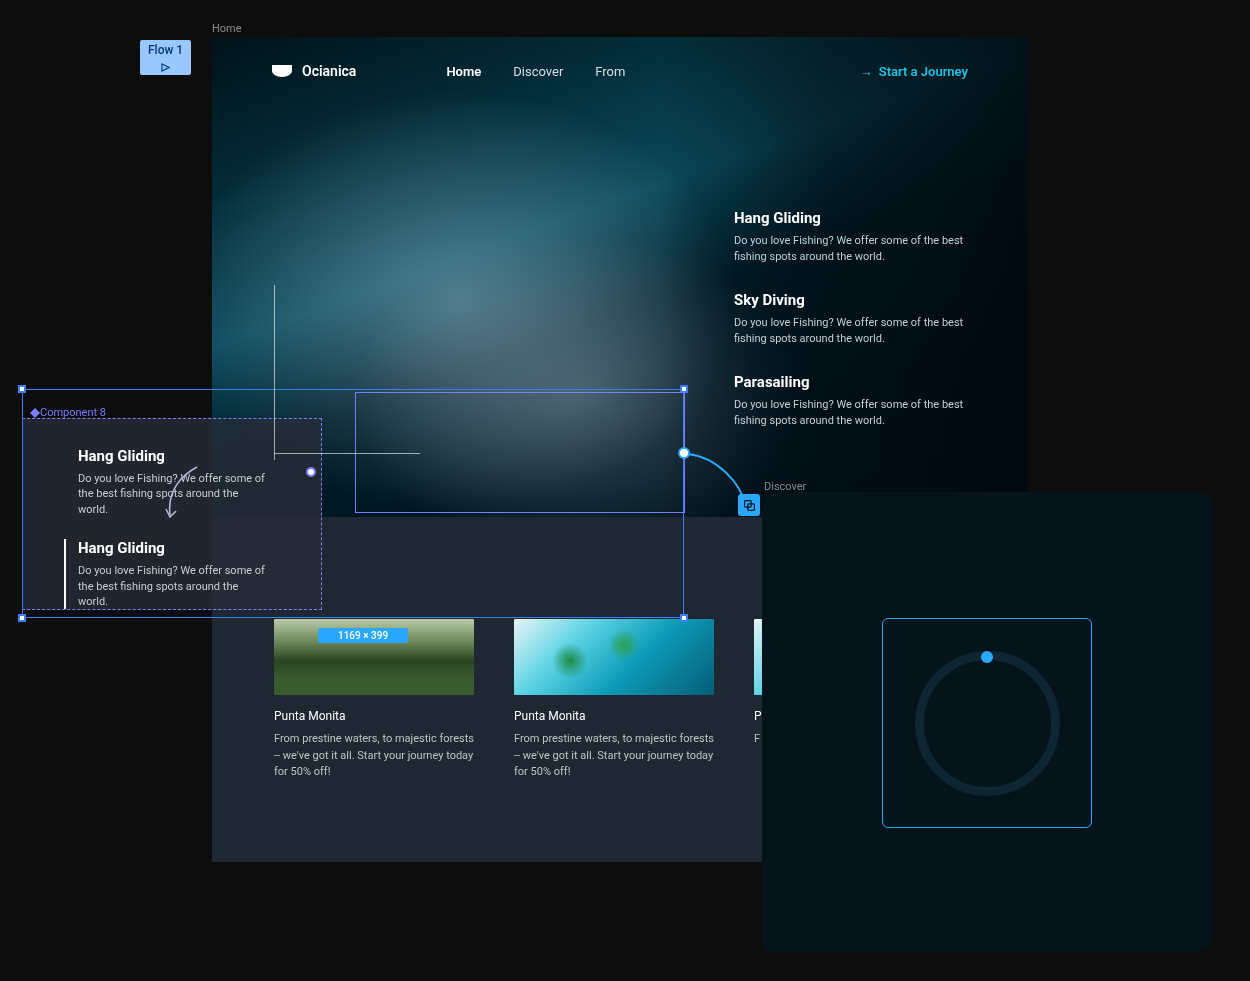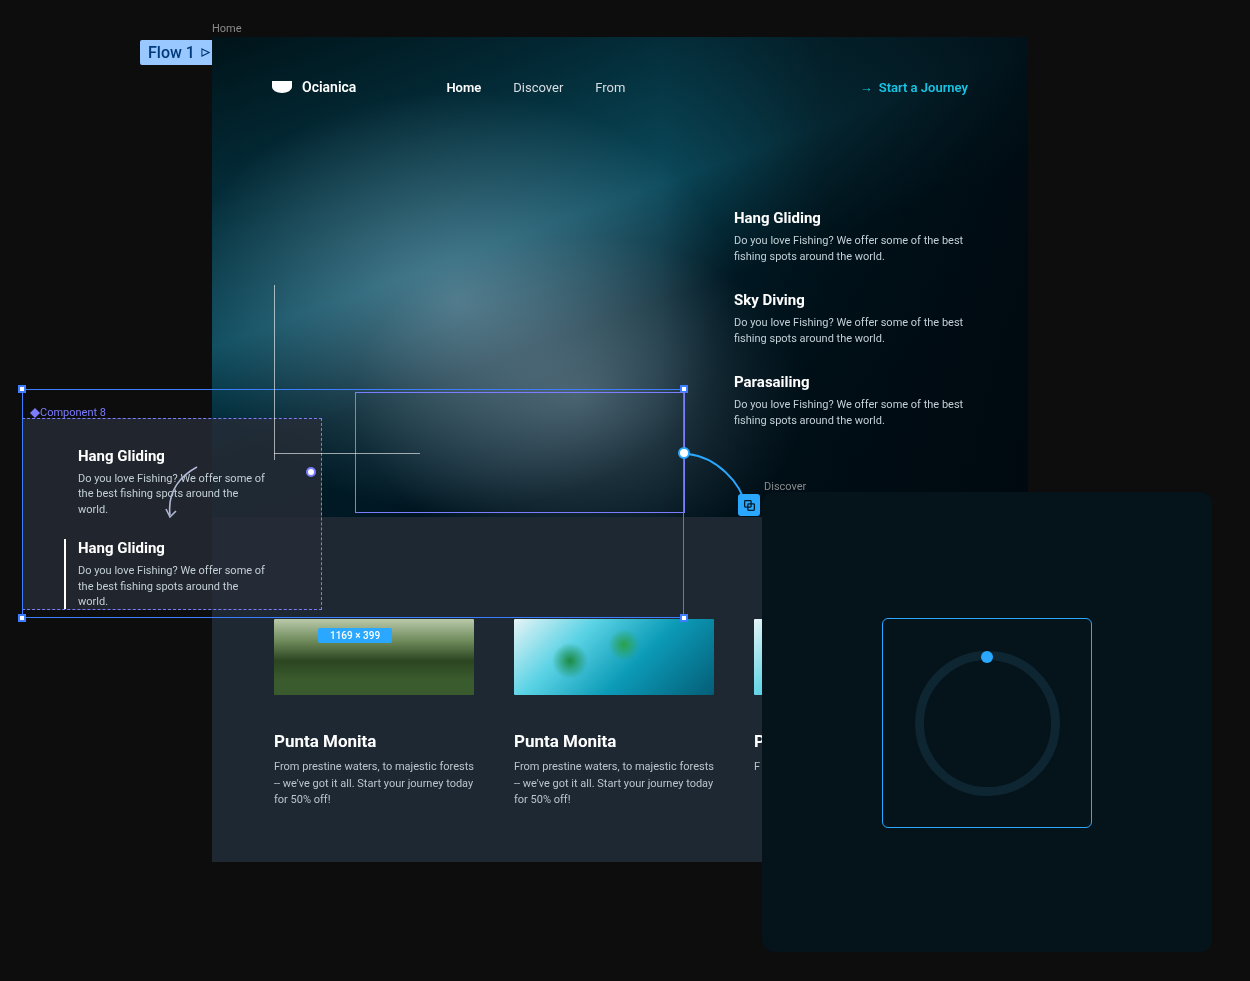--- a/index.html
+++ b/index.html
@@ -20,27 +20,28 @@
     top: 22px;
     font-size: 11px;
     color: #8a8a8a;
   }
   .flow-badge {
     position: absolute;
     left: 140px;
     top: 40px;
     background: #99c7ff;
     color: #003a7a;
-    font-size: 16px;
+    font-size: 12px;
     font-weight: 500;
     padding: 3px 8px;
     border-radius: 2px;
     display: flex;
     align-items: center;
     gap: 6px;
+    flex-direction: column;
   }
   .flow-badge svg { width: 9px; height: 9px; }
 
   
   .site-frame {
     position: absolute;
     left: 212px;
     top: 37px;
     width: 816px;
     height: 825px;
@@ -63,21 +64,21 @@
     content: "";
     position: absolute; inset: 0;
     background: linear-gradient(90deg, transparent 55%, rgba(0,8,13,0.55) 75%, rgba(0,8,14,0.85) 100%);
     pointer-events: none;
   }
 
   .topbar {
     position: relative;
     display: flex;
     align-items: center;
-    padding: 42px 60px 0 60px;
+    padding: 26px 60px 0 60px;
     z-index: 3;
   }
   .brand {
     display: flex; align-items: center; gap: 10px;
     font-weight: 600; font-size: 14px;
   }
   .logo-shape {
     width: 20px; height: 12px;
     background: #fff;
     border-radius: 0 0 20px 20px / 0 0 12px 12px;
@@ -166,21 +167,21 @@
   .thumb.tropic {
     background:
       linear-gradient(180deg, #b9c9aa 0%, #6c8858 30%, #2b4521 55%, #3a5b2d 80%);
   }
   .thumb.ocean {
     background:
       radial-gradient(circle 40px at 28% 55%, #1c8a43 0%, transparent 45%),
       radial-gradient(circle 35px at 55% 34%, #2aa14d 0%, transparent 45%),
       linear-gradient(135deg, #e6f4f6 0%, #5bd3e5 30%, #0c9bb7 60%, #045d77 100%);
   }
-  .card h4 { margin-top: 36px; font-size: 17px; font-weight: 700; }
+  .card h4 { margin-top: 14px; font-size: 12px; font-weight: 400; }
   .card p  { margin-top: 8px; font-size: 11px; color: #bac5cc; line-height: 1.5; }
 
   
 
   
   .comp8-label {
     position: absolute;
     left: 30px; top: 406px;
     font-size: 11px;
     color: #7c7cff;
@@ -299,21 +300,21 @@
   }
 
   
   .size-badge {
     position: absolute;
     left: 318px; top: 628px;
     background: #2aa8ff;
     color: #fff;
     font-size: 10px;
     font-weight: 500;
-    padding: 2px 12px;
+    padding: 2px 20px;
     border-radius: 2px;
   }
 
   
   .endpoint {
     position: absolute;
     left: 306px; top: 467px;
     width: 10px; height: 10px;
     background: #fff;
     border: 2px solid #7c7cff;

